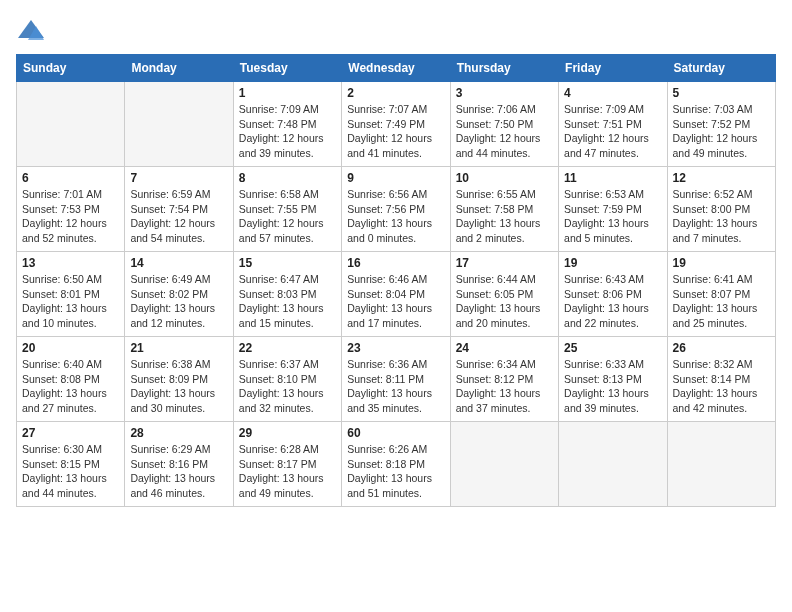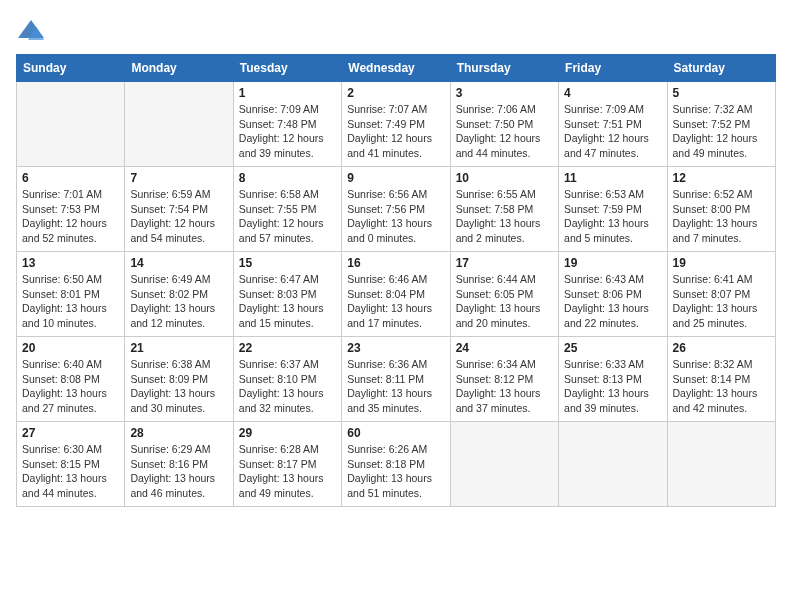--- a/index.html
+++ b/index.html
@@ -146,21 +146,21 @@
 Daylight: 12 hours and 44 minutes.</div>
         </td>
         <td>
           <span class="day-number">4</span>
           <div class="day-info">Sunrise: 7:09 AM
 Sunset: 7:51 PM
 Daylight: 12 hours and 47 minutes.</div>
         </td>
         <td>
           <span class="day-number">5</span>
-          <div class="day-info">Sunrise: 7:32 AM
+          <div class="day-info">Sunrise: 7:03 AM
 Sunset: 7:52 PM
 Daylight: 12 hours and 49 minutes.</div>
         </td>
       </tr>
       <tr>
         <td>
           <span class="day-number">6</span>
           <div class="day-info">Sunrise: 7:01 AM
 Sunset: 7:53 PM
 Daylight: 12 hours and 52 minutes.</div>

